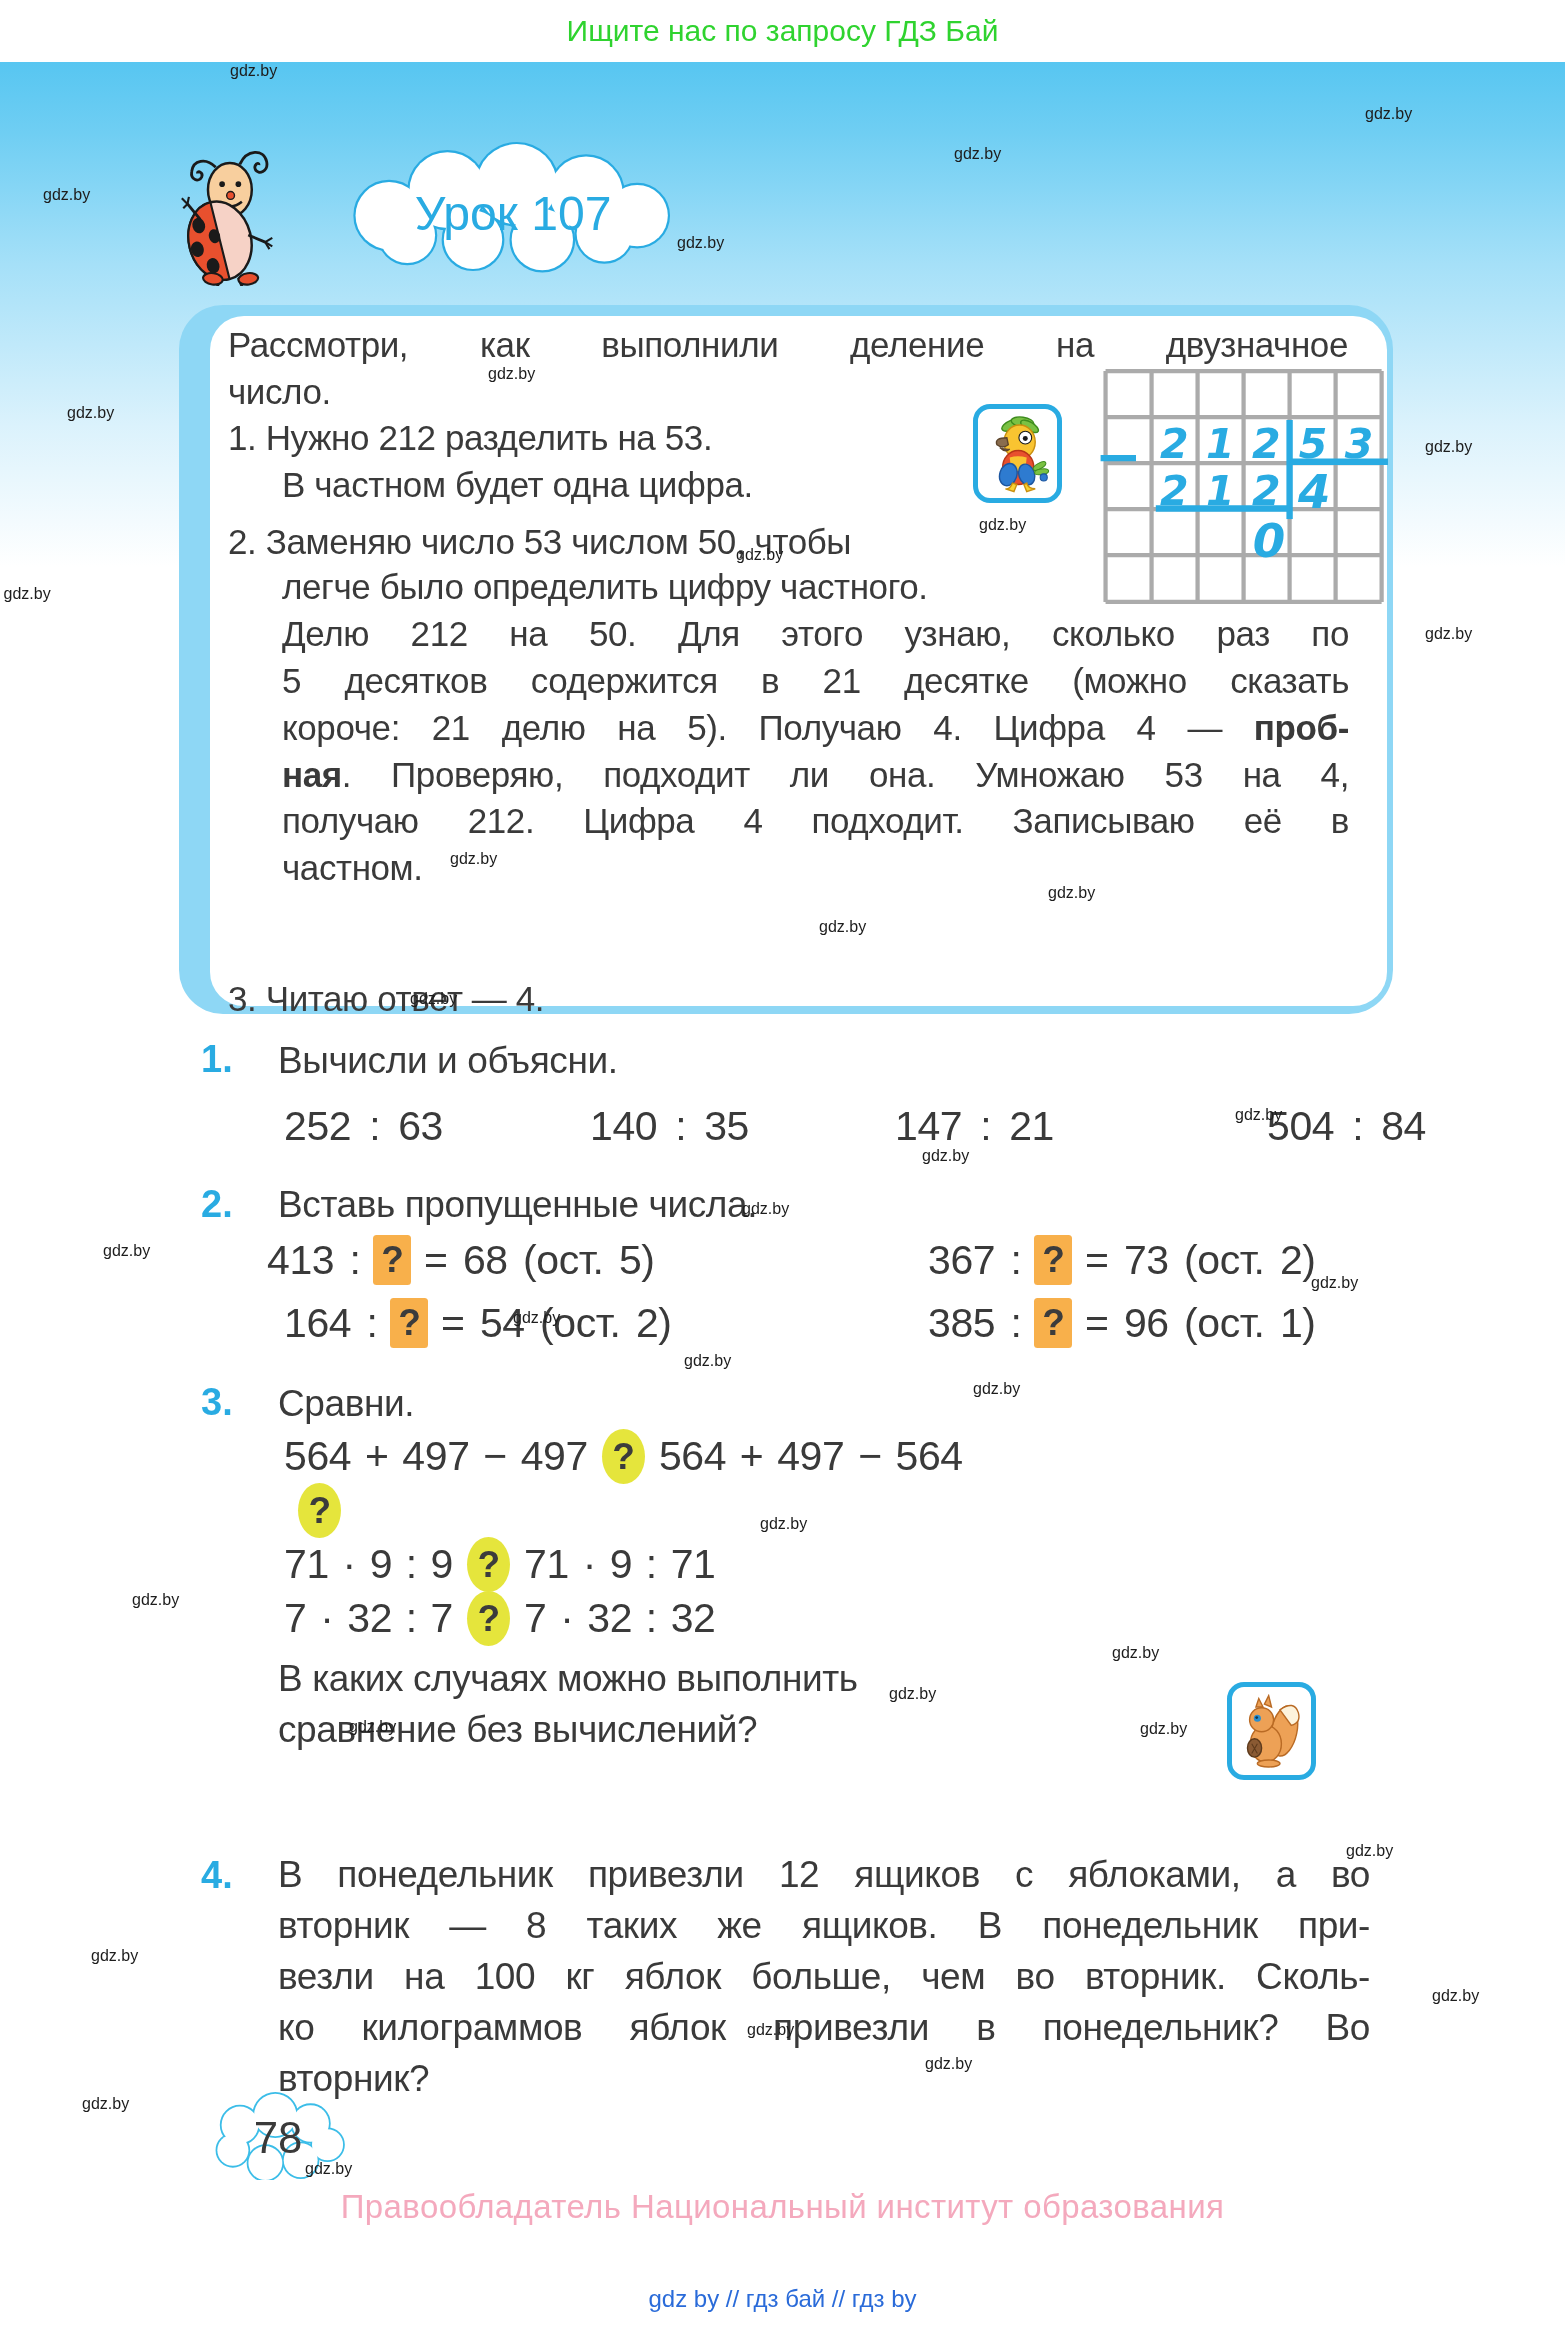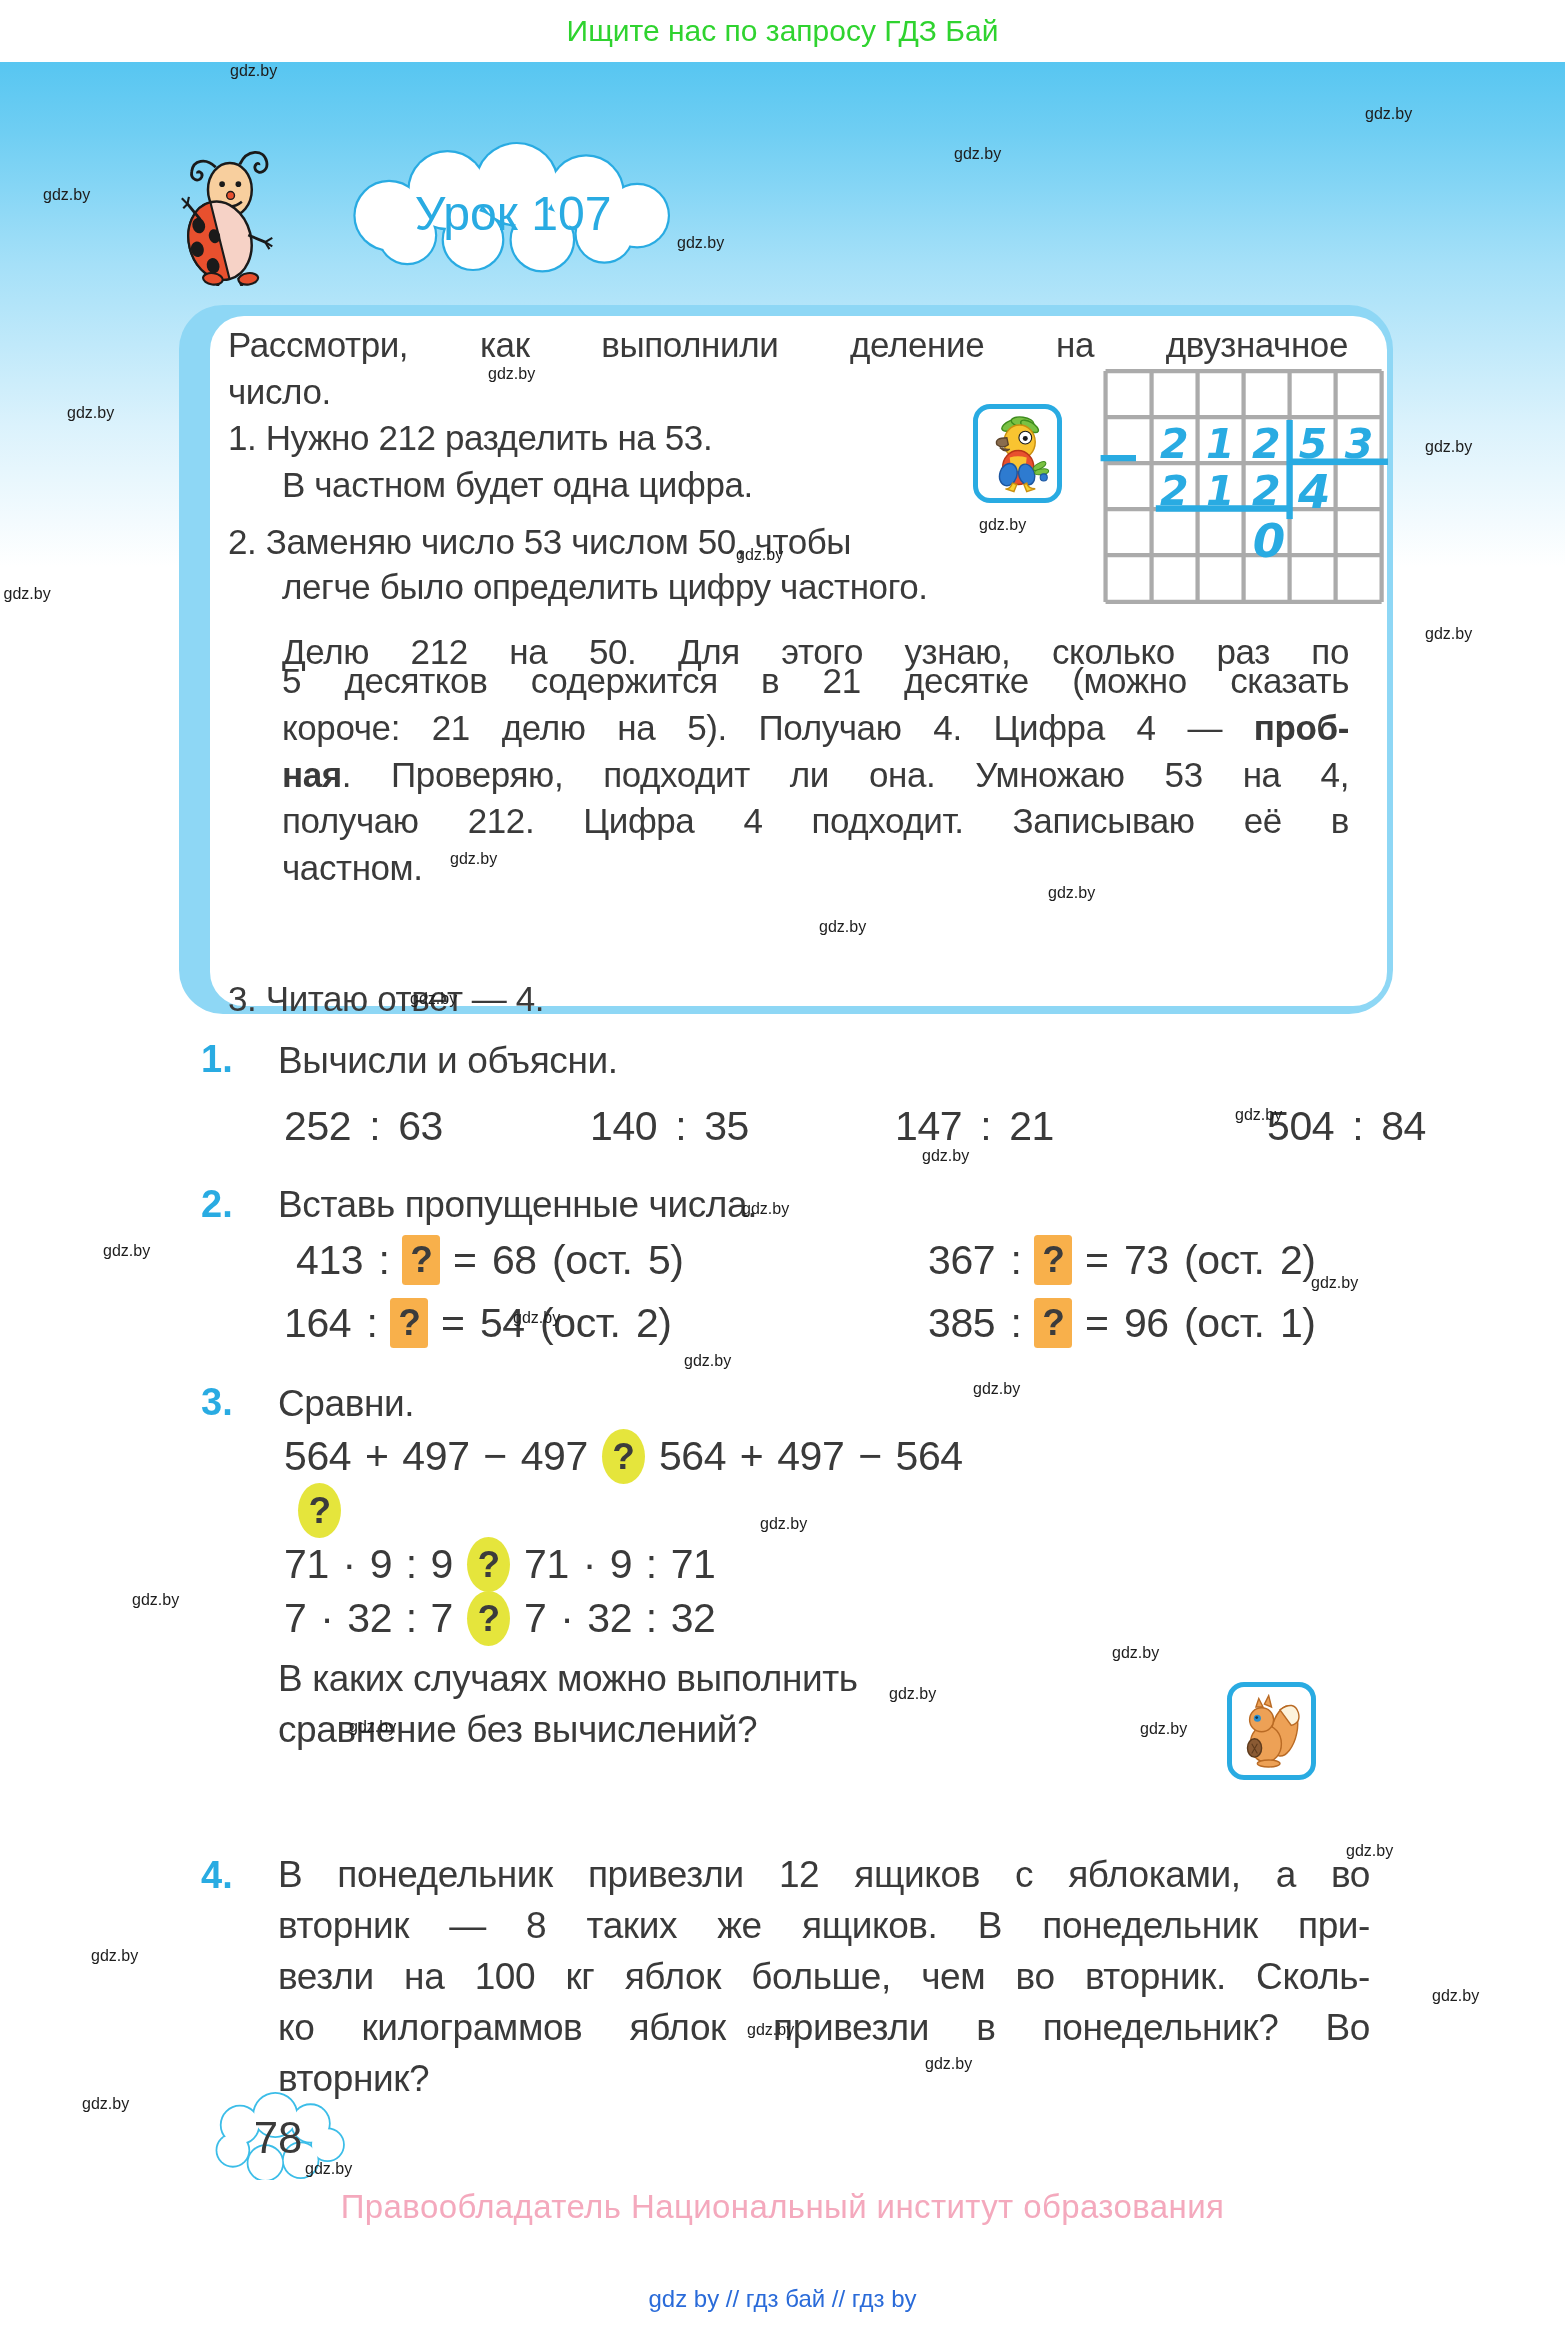--- a/index.html
+++ b/index.html
@@ -20,21 +20,21 @@
   .exp-blue{position:absolute;left:179px;top:305px;width:1214px;height:709px;
     background:#8ed7f5;border-radius:44px;}
   .exp-white{position:absolute;left:31px;top:11.3px;right:5.7px;bottom:8.5px;
     background:#ffffff;border-radius:34px;}
   .bline{position:absolute;font-size:35px;line-height:40px;color:#3a3a3a;
     white-space:nowrap;letter-spacing:-0.4px;}
   .bjust{white-space:normal;text-align:justify;text-align-last:justify;}
   .b-x1{left:228px;} .b-x2{left:282px;}
   .l1{top:325px;width:1120px;} .l2{top:372px;} .l3{top:418px;} .l4{top:465px;}
   .l5{top:522px;} .l6{top:567px;}
-  .l7{top:632px;width:1067px;} .l8{top:661px;width:1067px;}
+  .l7{top:614px;width:1067px;} .l8{top:661px;width:1067px;}
   .l9{top:708px;width:1067px;} .l10{top:755px;width:1067px;}
   .l11{top:801px;width:1067px;} .l12{top:848px;} .l13{top:947px;margin-top:32px;}
   .bold{font-weight:bold;}
   
   .char-box{position:absolute;background:#fff;border:5.7px solid #29abe2;border-radius:17px;
     display:flex;align-items:center;justify-content:center;}
   .parrot-box{left:973px;top:404px;width:79px;height:89px;}
   .squirrel-box{left:1227px;top:1682px;width:79px;height:88px;}
   
   .div-grid{position:absolute;left:1103px;top:369px;width:284px;height:235px;overflow:visible;}
@@ -212,21 +212,21 @@
 
 <div class="tnum" style="top:1038px;">1.</div>
 <div class="ttitle" style="top:1040px;">Вычисли и объясни.</div>
 <div class="mathitem" style="left:284px;top:1103px;">252 : 63</div>
 <div class="mathitem" style="left:590px;top:1103px;">140 : 35</div>
 <div class="mathitem" style="left:895px;top:1103px;">147 : 21</div>
 <div class="mathitem" style="left:1267px;top:1103px;">504 : 84</div>
 
 <div class="tnum" style="top:1183px;">2.</div>
 <div class="ttitle" style="top:1184px;">Вставь пропущенные числа.</div>
-<div class="eq" style="left:296px;top:1235px;">
+<div class="eq" style="left:267px;top:1235px;">
   <span>413 :</span>
     <span class="qbox">?</span>
     <span>= 68 (ост. 5)</span>
 </div>
 <div class="eq" style="left:928px;top:1235px;">
   <span>367 :</span>
     <span class="qbox">?</span>
     <span>= 73 (ост. 2)</span>
 </div>
 <div class="eq" style="left:284px;top:1298px;">

